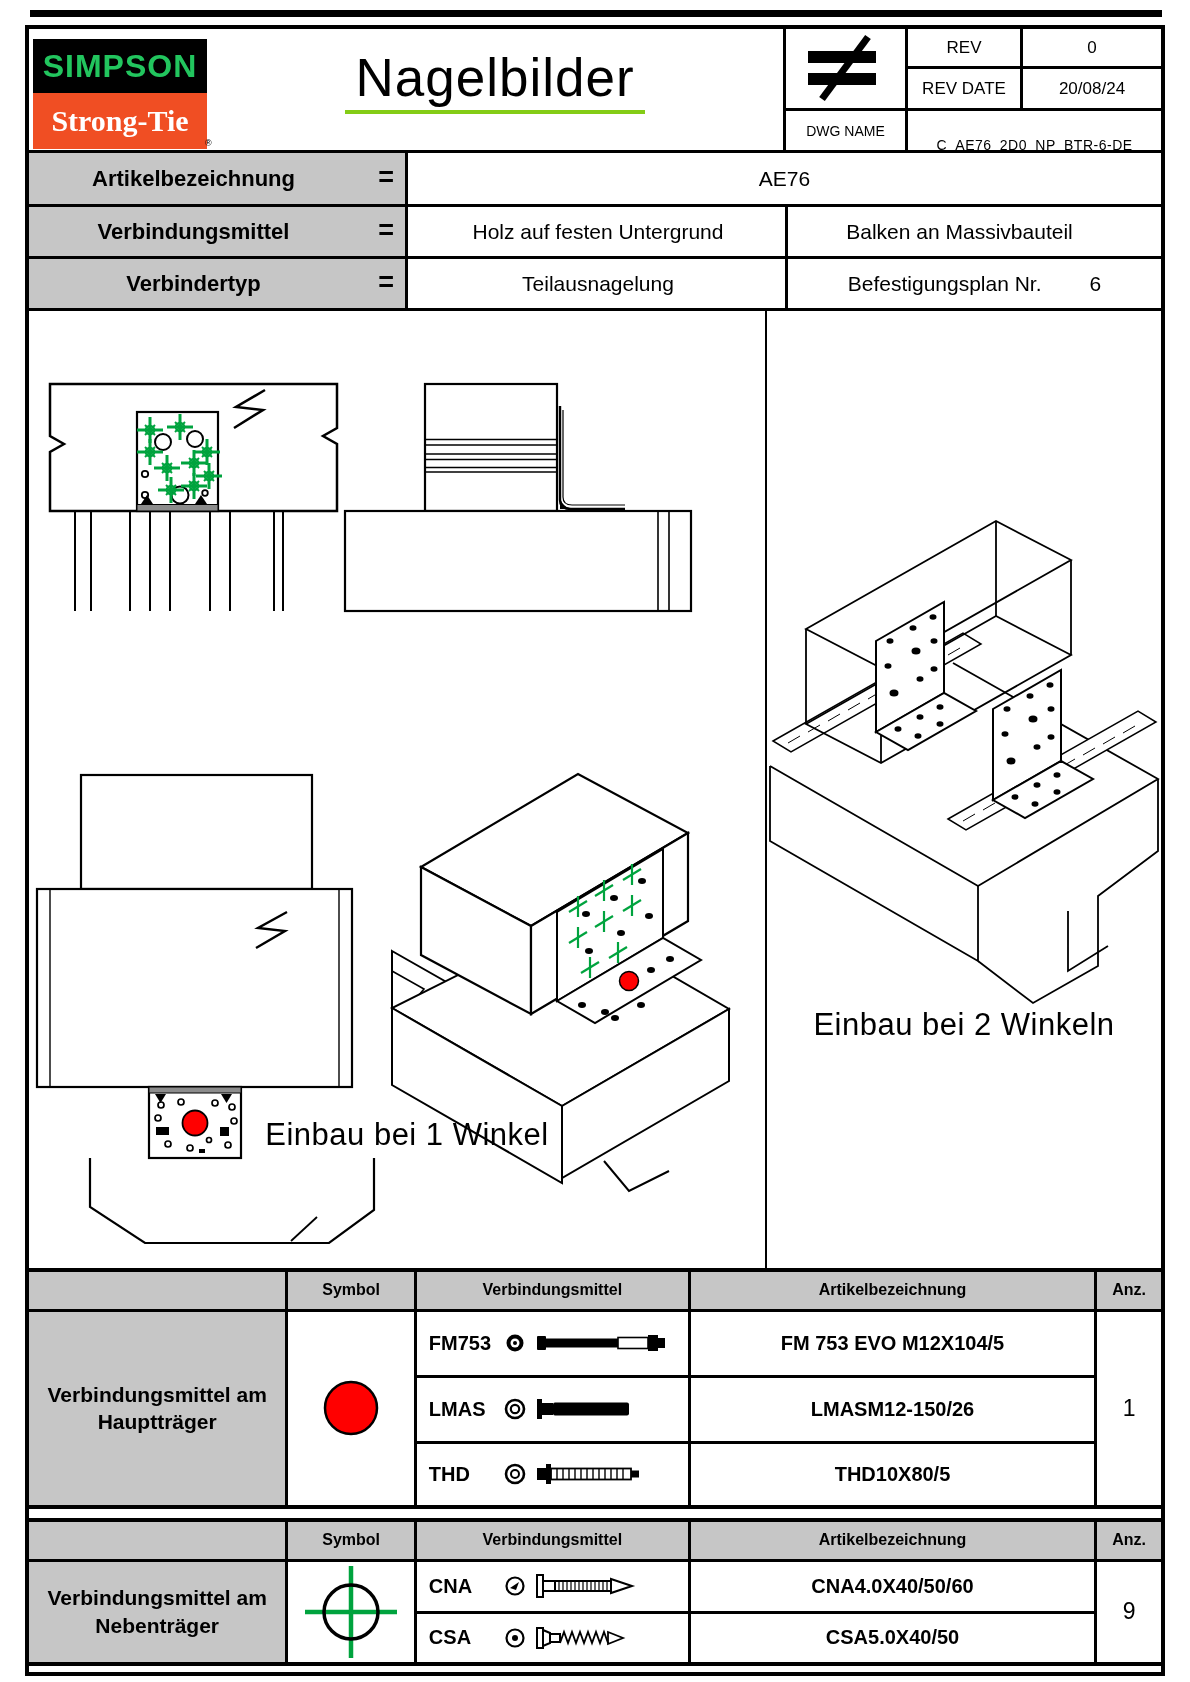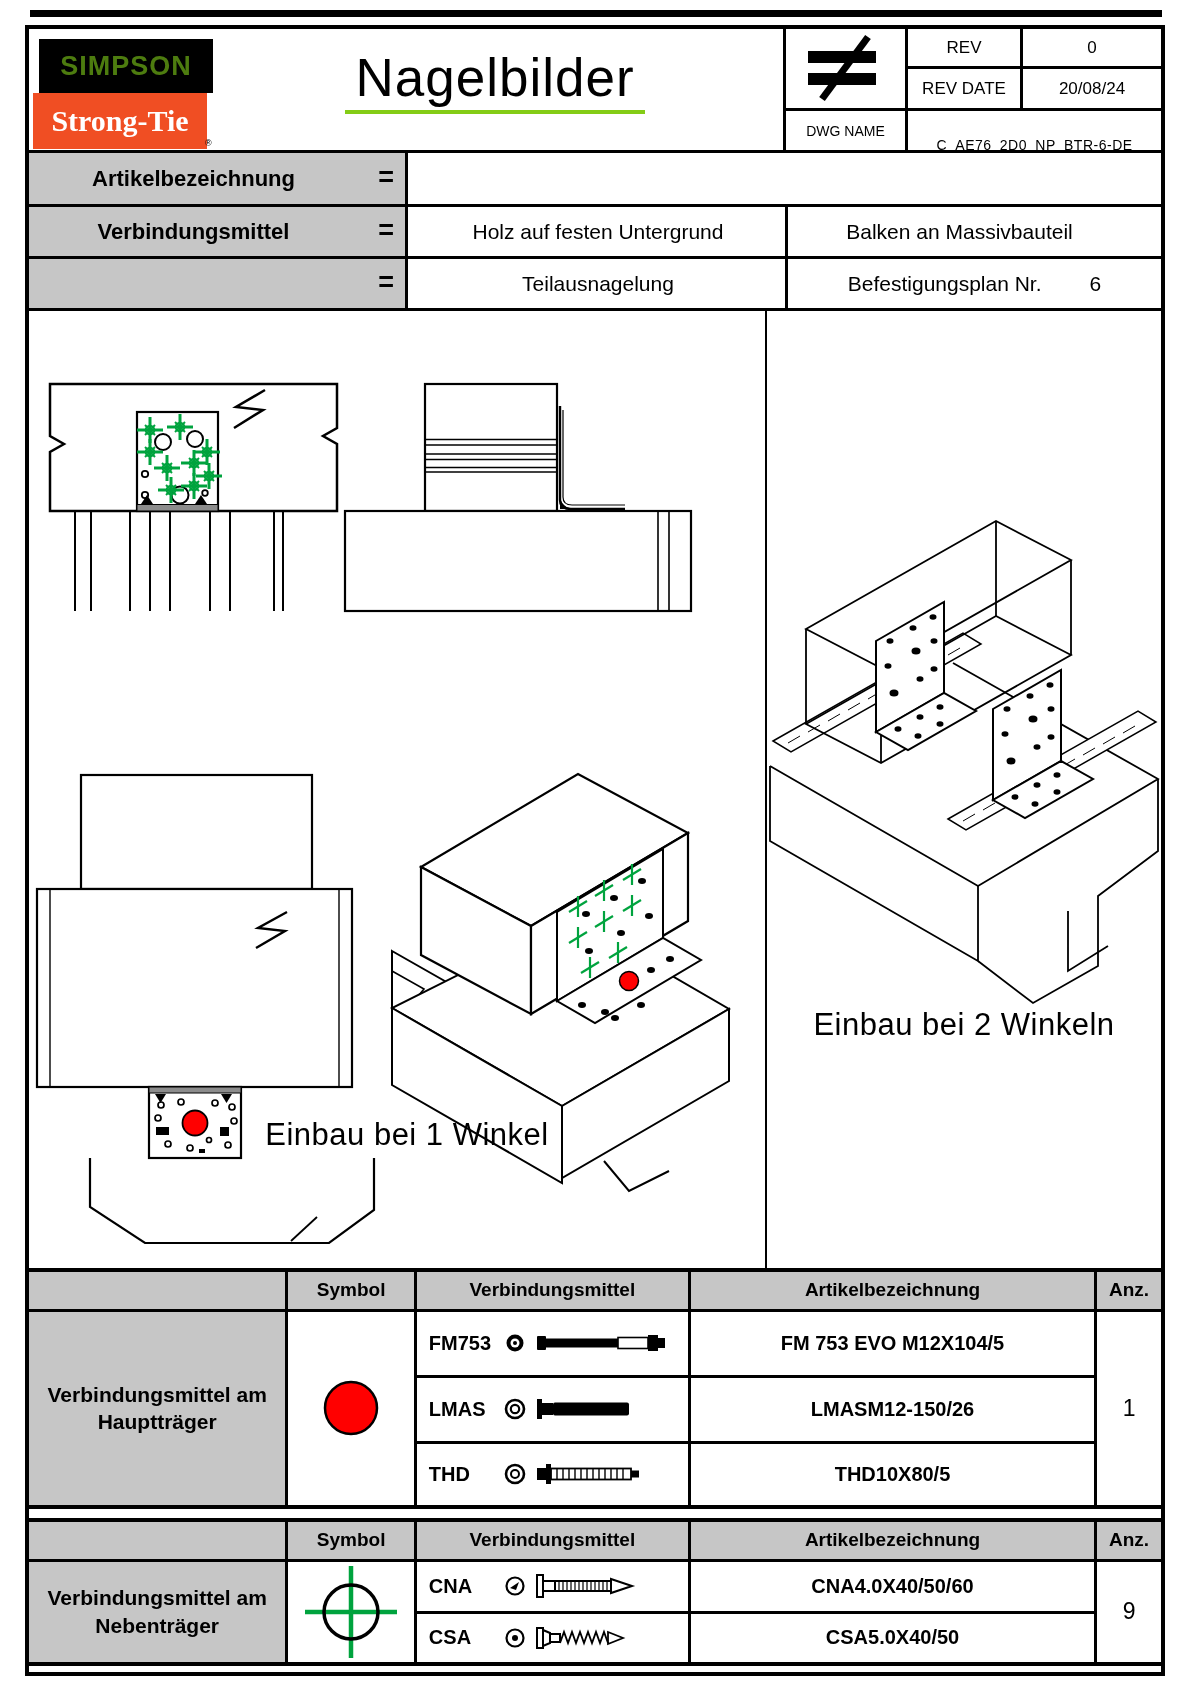--- a/index.html
+++ b/index.html
@@ -5,42 +5,42 @@
   html,body{margin:0;padding:0;background:#fff;}
   #page{position:relative;width:1190px;height:1682px;background:#fff;
         font-family:"Liberation Sans", sans-serif;color:#000;overflow:hidden;}
   .abs{position:absolute;box-sizing:border-box;}
   .flexc{display:flex;align-items:center;justify-content:center;}
   .line{background:#000;}
   .gray{background:#c6c6c6;}
   
   #frame{left:25px;top:25px;width:1140px;height:1651px;border:4px solid #000;}
   #topband{left:30px;top:10px;width:1132px;height:7px;background:#000;}
-  #logo-simpson{left:33px;top:39px;width:174px;height:54px;background:#000;color:#4d7c0f;
-     font-weight:bold;font-size:27px;letter-spacing:1px;margin-left:6px;}
+  #logo-simpson{left:33px;top:39px;width:174px;height:54px;background:#000;color:#22c55e;
+     font-weight:bold;font-size:32px;letter-spacing:1px;}
   #logo-strongtie{left:33px;top:93px;width:174px;height:56px;background:#f04e23;color:#fff;
      font-family:"Liberation Serif", serif;font-weight:bold;font-size:30px;}
   #logo-reg{left:205px;top:138px;font-size:9px;}
   #title-wrap{left:215px;top:40px;width:560px;height:80px;}
   #title-wrap span{font-size:53px;letter-spacing:1px;border-bottom:4px solid #84cc16;padding:0 10px 2px 10px;}
   .cell{display:flex;align-items:center;justify-content:center;text-align:center;}
   .hdr-small{font-size:17px;}
   .dwg-small{font-size:14px;text-align:right;}
   
   .info-label{font-weight:bold;font-size:22px;}
   .info-val{font-size:21px;}
   .eq{position:absolute;right:14px;font-weight:bold;font-size:27px;top:50%;transform:translateY(-54%);}
   
   .caption{font-size:31px;letter-spacing:0.5px;}
   
   table.ftab{border-collapse:collapse;table-layout:fixed;width:1140px;}
   table.ftab td{border:3px solid #000;padding:0;vertical-align:middle;overflow:hidden;}
   table.ftab{border:4px solid #000;}
   td.seclab{background:#c6c6c6;font-weight:bold;font-size:21px;text-align:center;line-height:1.3;}
-  td.th{background:#c6c6c6;font-weight:bold;font-size:19px;text-align:center;}
+  td.th{background:#c6c6c6;font-weight:bold;font-size:16px;text-align:center;}
   td.article{font-weight:bold;font-size:20px;text-align:center;}
   td.qty{font-size:23px;text-align:center;}
   td.fast{text-align:left;}
   .fastwrap{display:flex;align-items:center;gap:8px;padding-left:12px;}
   .fastcode{font-weight:bold;font-size:20px;width:66px;flex:0 0 66px;}
   svg{display:block;}
 </style>
 </head>
 <body>
 
@@ -80,29 +80,31 @@
   <div class="abs cell hdr-small" style="left:1023px;top:29px;width:138px;height:37px;">0</div>
   <div class="abs cell hdr-small" style="left:908px;top:69px;width:112px;height:39px;">REV DATE</div>
   <div class="abs cell hdr-small" style="left:1023px;top:69px;width:138px;height:39px;">20/08/24</div>
   <div class="abs cell dwg-small" style="left:786px;top:111px;width:119px;height:39px;">DWG NAME</div>
   <div class="abs cell dwg-small" style="left:908px;top:125px;width:253px;height:39px;letter-spacing:0.5px;">C_AE76_2D0_NP_BTR-6-DE</div>
 
   <div class="abs gray" style="left:29px;top:153px;width:379px;height:52px;">
     <div class="cell info-label" style="position:absolute;left:0;right:50px;top:0;bottom:0;">Artikelbezeichnung</div>
     <span class="eq">=</span>
   </div>
+  <div class="abs cell info-val" style="left:408px;top:153px;width:753px;height:52px;">AE76</div>
 
   <div class="abs gray" style="left:29px;top:207px;width:379px;height:50px;">
     <div class="cell info-label" style="position:absolute;left:0;right:50px;top:0;bottom:0;">Verbindungsmittel</div>
     <span class="eq">=</span>
   </div>
   <div class="abs cell info-val" style="left:408px;top:207px;width:380px;height:50px;">Holz auf festen Untergrund</div>
   <div class="abs cell info-val" style="left:788px;top:207px;width:343px;height:50px;">Balken an Massivbauteil</div>
 
   <div class="abs gray" style="left:29px;top:259px;width:379px;height:50px;">
+    <div class="cell info-label" style="position:absolute;left:0;right:50px;top:0;bottom:0;">Verbindertyp</div>
     <span class="eq">=</span>
   </div>
   <div class="abs cell info-val" style="left:408px;top:259px;width:380px;height:50px;">Teilausnagelung</div>
   <div class="abs cell info-val" style="left:788px;top:259px;width:373px;height:50px;gap:48px;">
     <span>Befestigungsplan Nr.</span>
     <span>6</span>
   </div>
 
   <div class="abs line" style="left:29px;top:204px;width:1132px;height:3px;"></div>
   <div class="abs line" style="left:29px;top:256px;width:1132px;height:3px;"></div>

